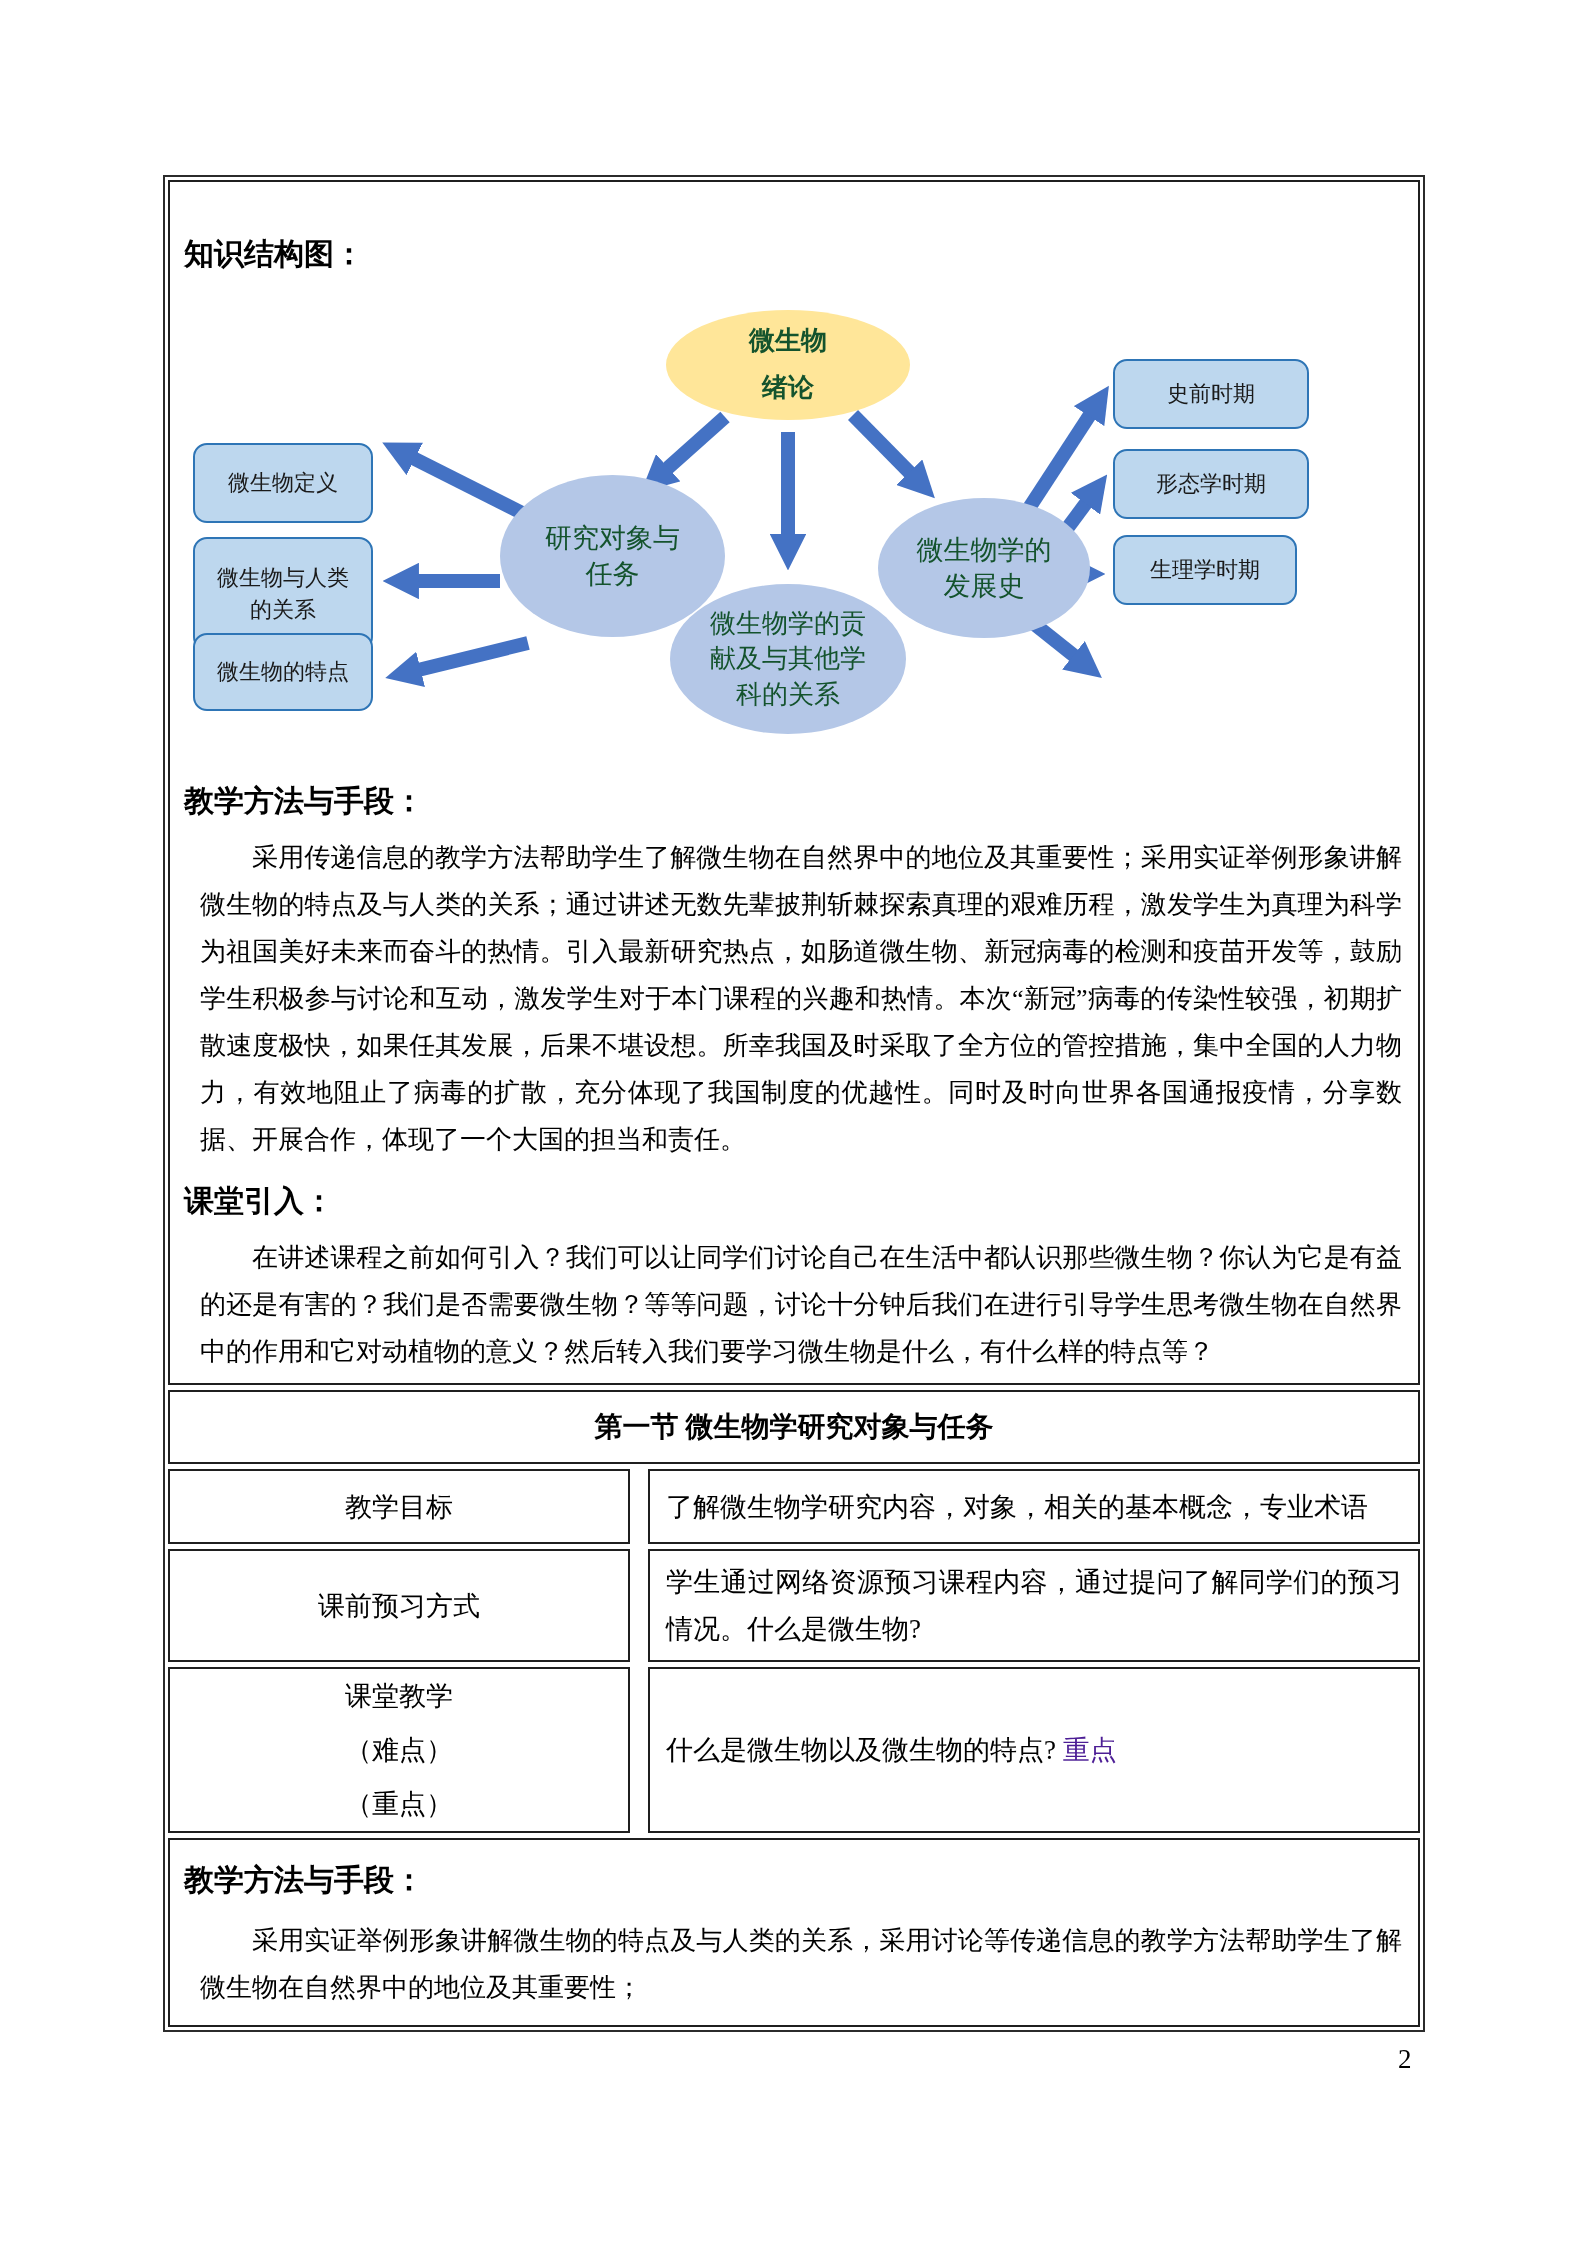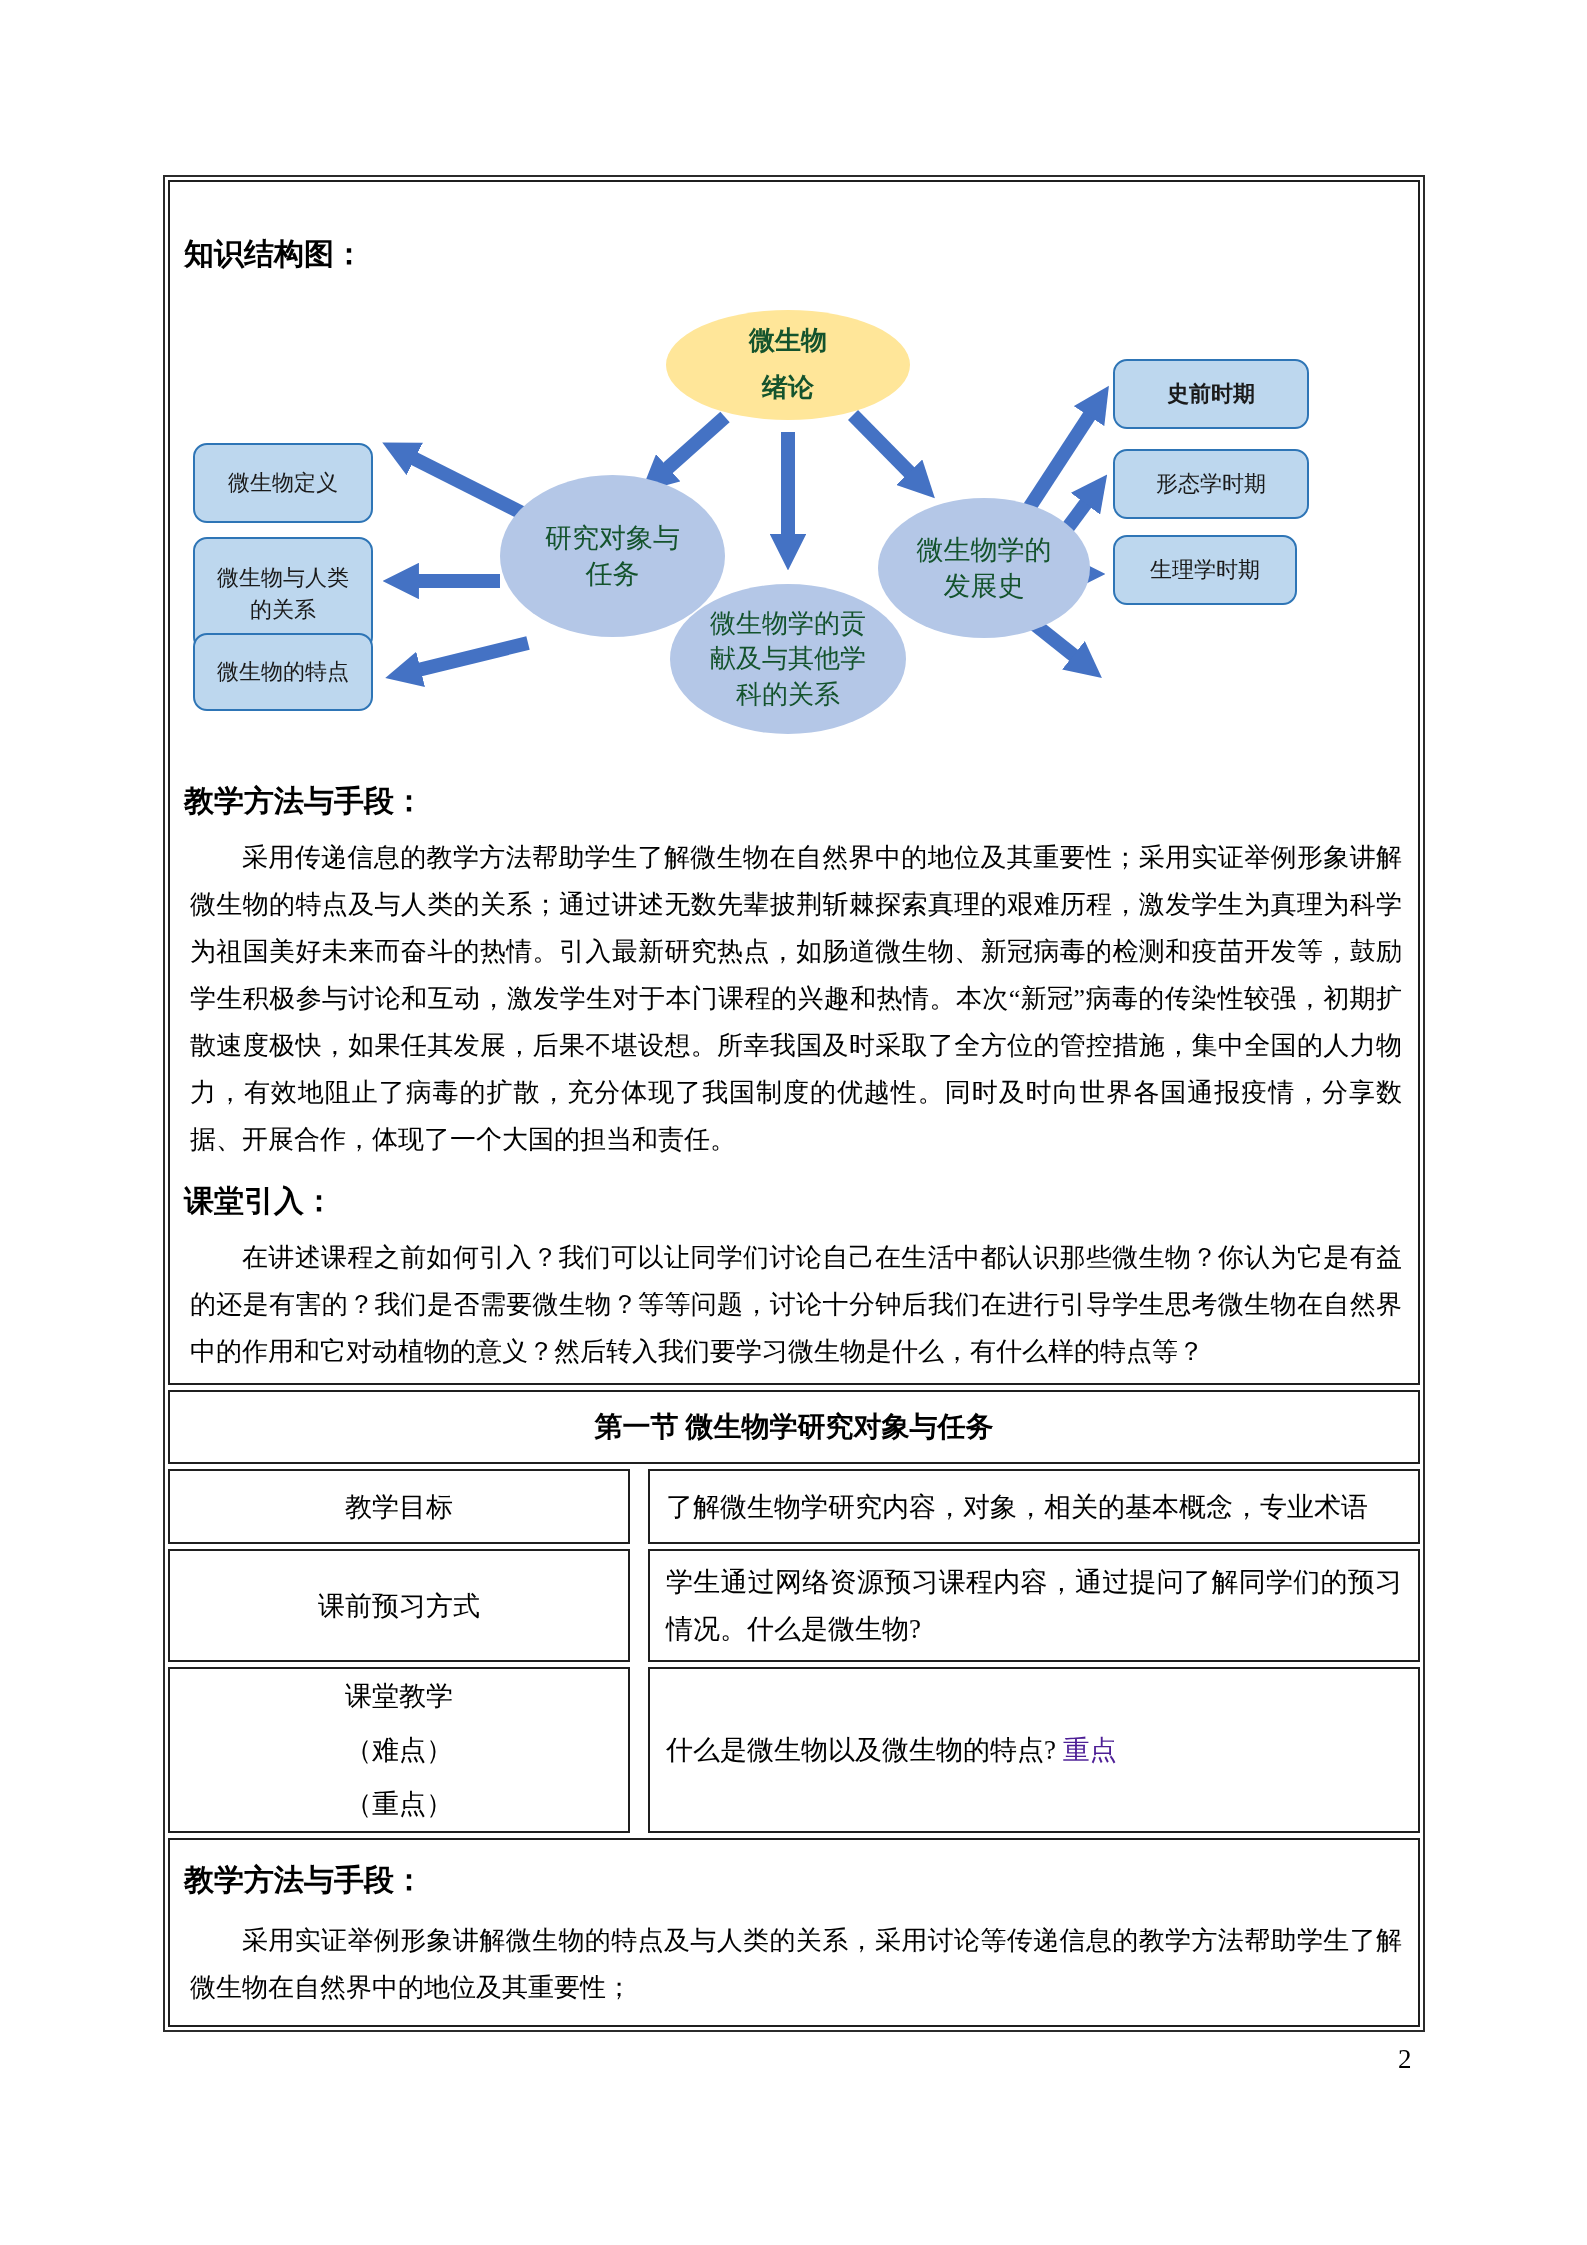--- a/index.html
+++ b/index.html
@@ -7,21 +7,21 @@
   .page { position:relative; width:1587px; height:2245px; background:#fff;
           font-family:"Liberation Serif", serif; color:#000; overflow:hidden; }
   .doc-frame { position:absolute; left:163px; top:175px; width:1262px; box-sizing:border-box;
                border:2px solid #2b2b2b; padding:3px; background:#fff; }
   .block { box-sizing:border-box; border:2px solid #1f1f1f; background:#fff; margin-bottom:5px; }
   .block:last-child { margin-bottom:0; }
   .section-main { min-height:1204px; padding:8px 14px 8px 10px; }
   .h-bold { font-family:"Liberation Sans", sans-serif; font-weight:bold; font-size:30px; line-height:1.3; }
   .h-top { margin:44px 0 0 4px; }
   .h-mid { margin:22px 0 0 4px; }
-  .para { font-size:26px; line-height:1.81; text-align:justify; text-indent:2em; margin:14px 2px 0 10px; }
+  .para { font-size:26px; line-height:1.81; text-align:justify; text-indent:2em; margin:14px 2px 0 20px; }
 
   
   .diagram { position:relative; height:472px; margin-top:14px; }
   .dg-svg { position:absolute; left:0; top:0; }
   .ellipse { position:absolute; border-radius:50%; display:flex; flex-direction:column;
              align-items:center; justify-content:center; text-align:center; color:#14532d; }
   .ellipse.yellow { background:#ffe699; font-weight:bold; font-size:26px; line-height:1.8; }
   .ellipse.blue { background:#b4c7e7; font-size:27px; line-height:1.35; }
   .dbox { position:absolute; box-sizing:border-box; background:#bdd7ee; border:2px solid #2e75b6;
           border-radius:14px; display:flex; flex-direction:column; align-items:center;
@@ -97,21 +97,21 @@
           <span>微生物定义</span>
         </div>
         <div class="dbox" style="left:13px; top:250px; width:180px; height:114px;">
           <span>微生物与人类</span>
           <span>的关系</span>
         </div>
         <div class="dbox" style="left:13px; top:346px; width:180px; height:78px;">
           <span>微生物的特点</span>
         </div>
 
-        <div class="dbox" style="left:933px; top:72px; width:196px; height:70px;font-weight:bold;">
+        <div class="dbox" style="left:933px; top:72px; width:196px; height:70px;">
           <span>史前时期</span>
         </div>
         <div class="dbox" style="left:933px; top:162px; width:196px; height:70px;">
           <span>形态学时期</span>
         </div>
         <div class="dbox" style="left:933px; top:248px; width:184px; height:70px;">
           <span>生理学时期</span>
         </div>
       </div>
 

